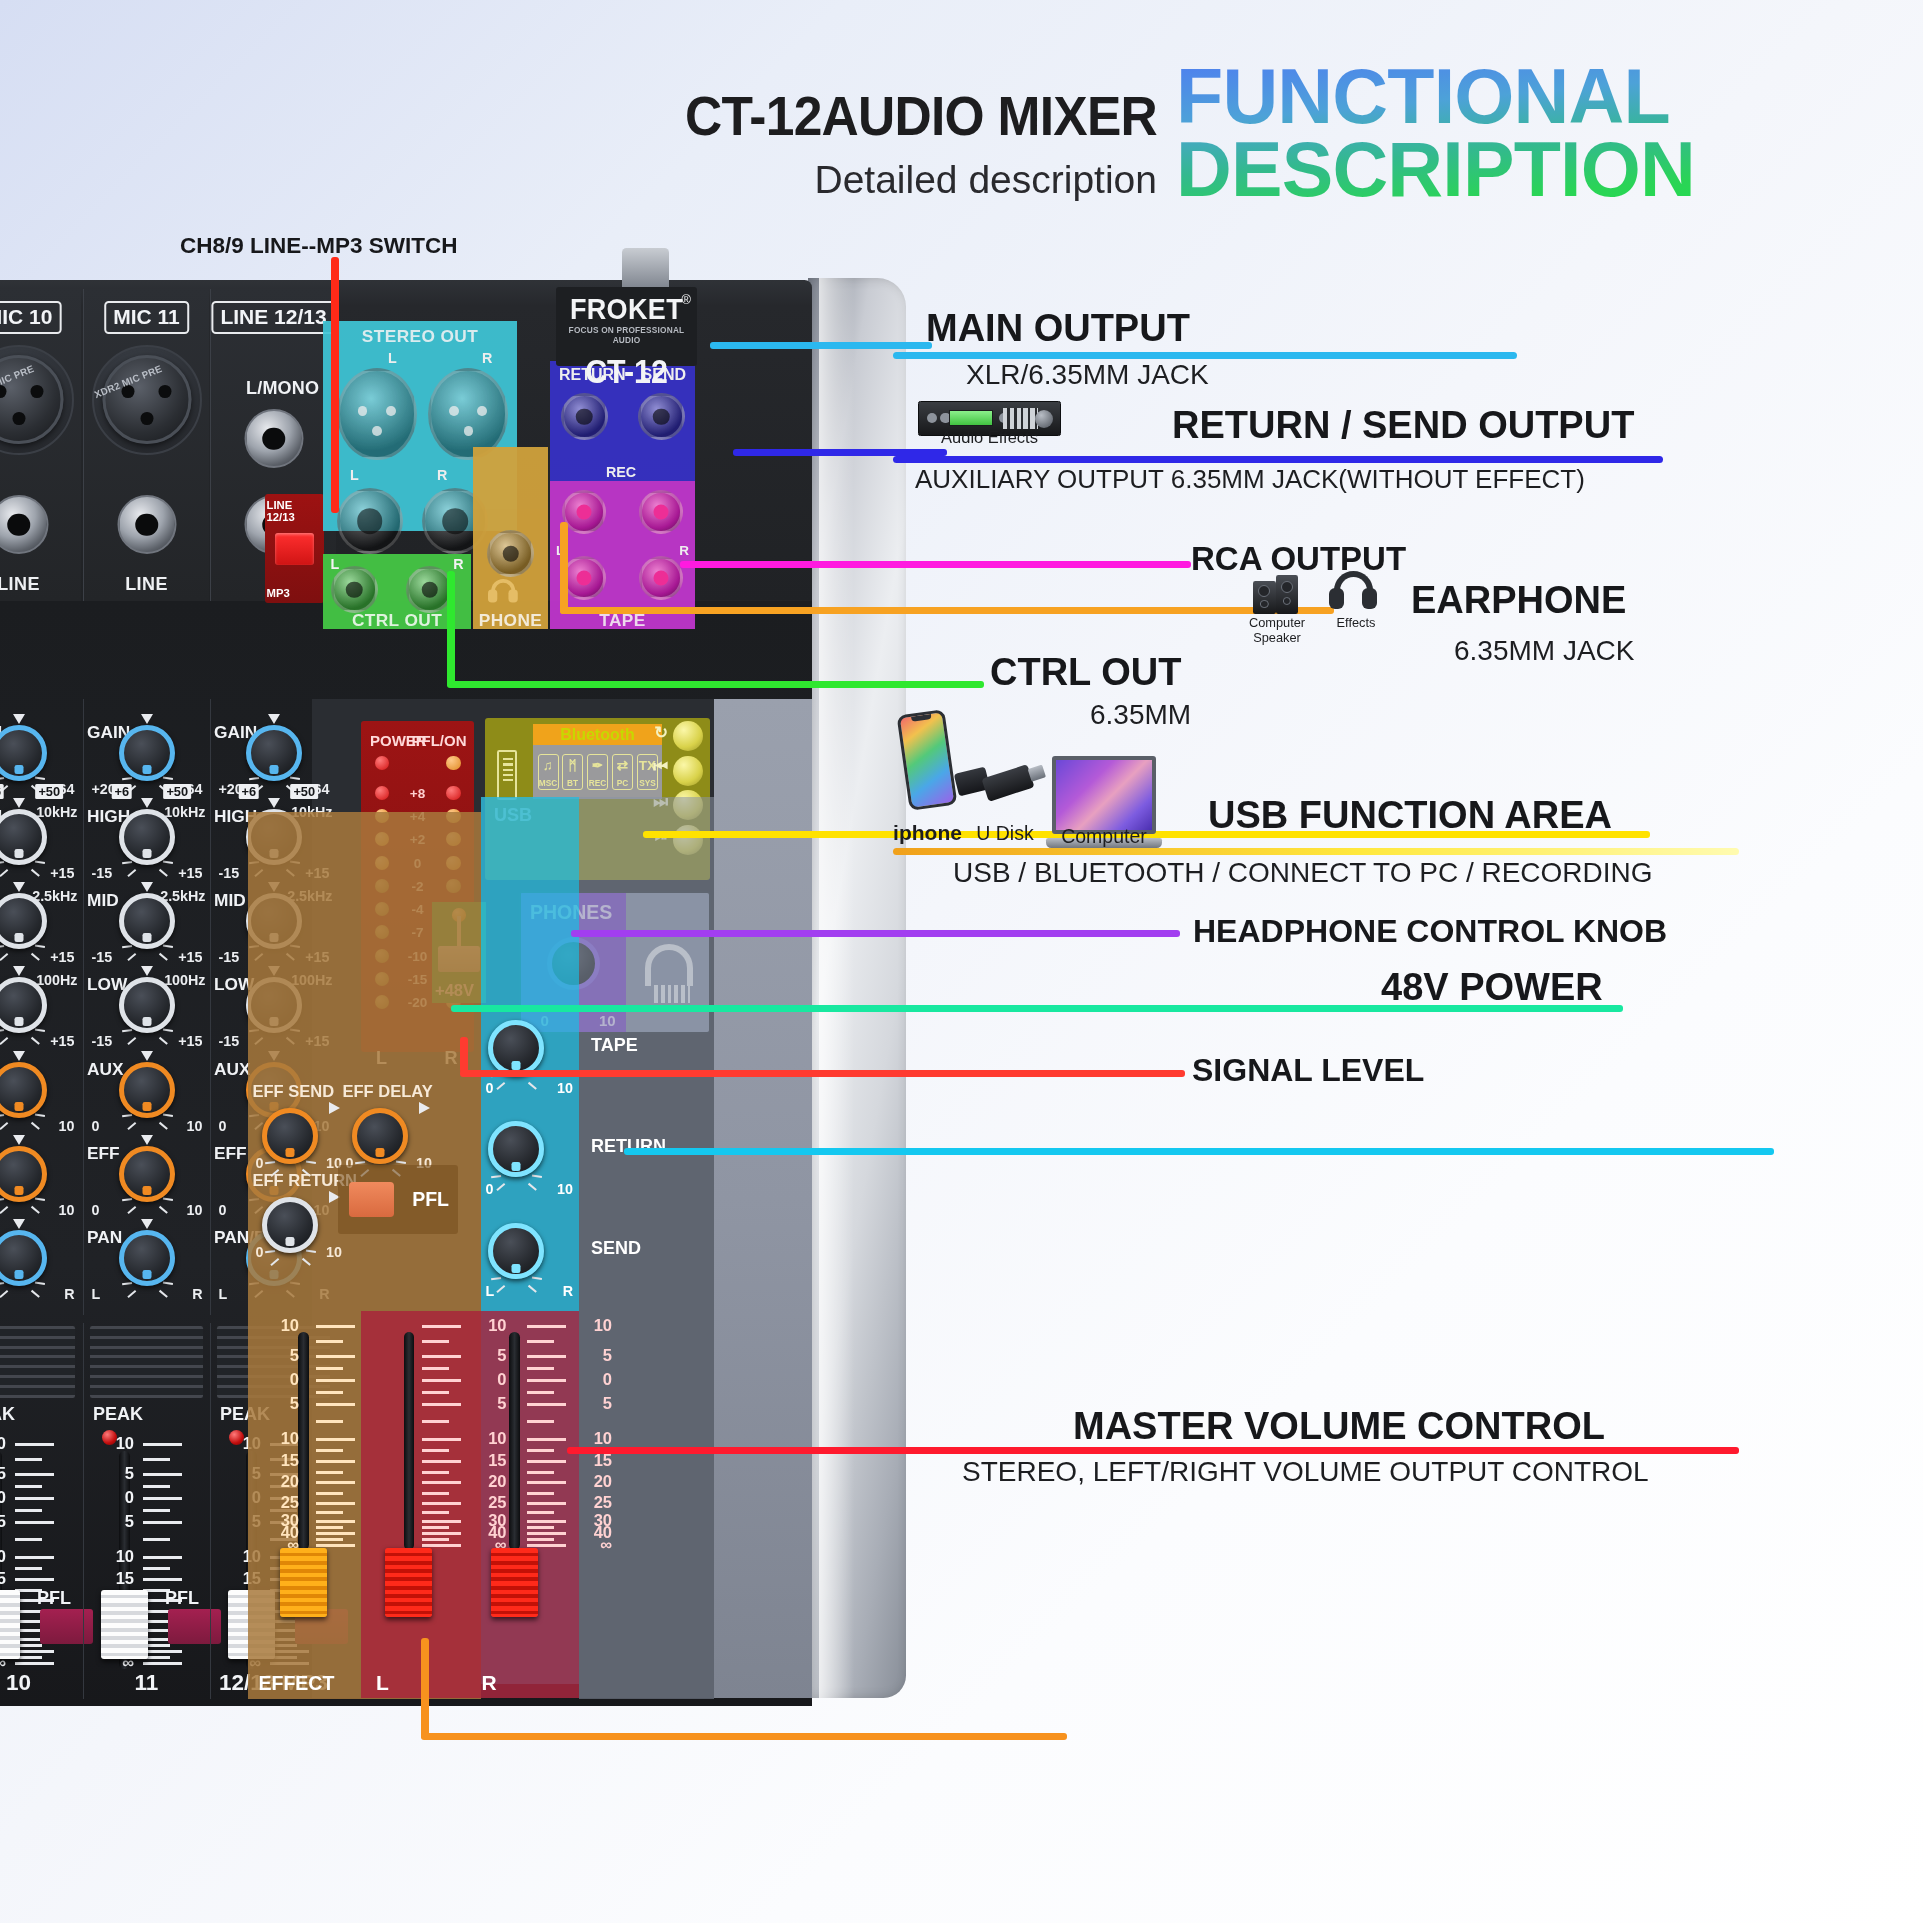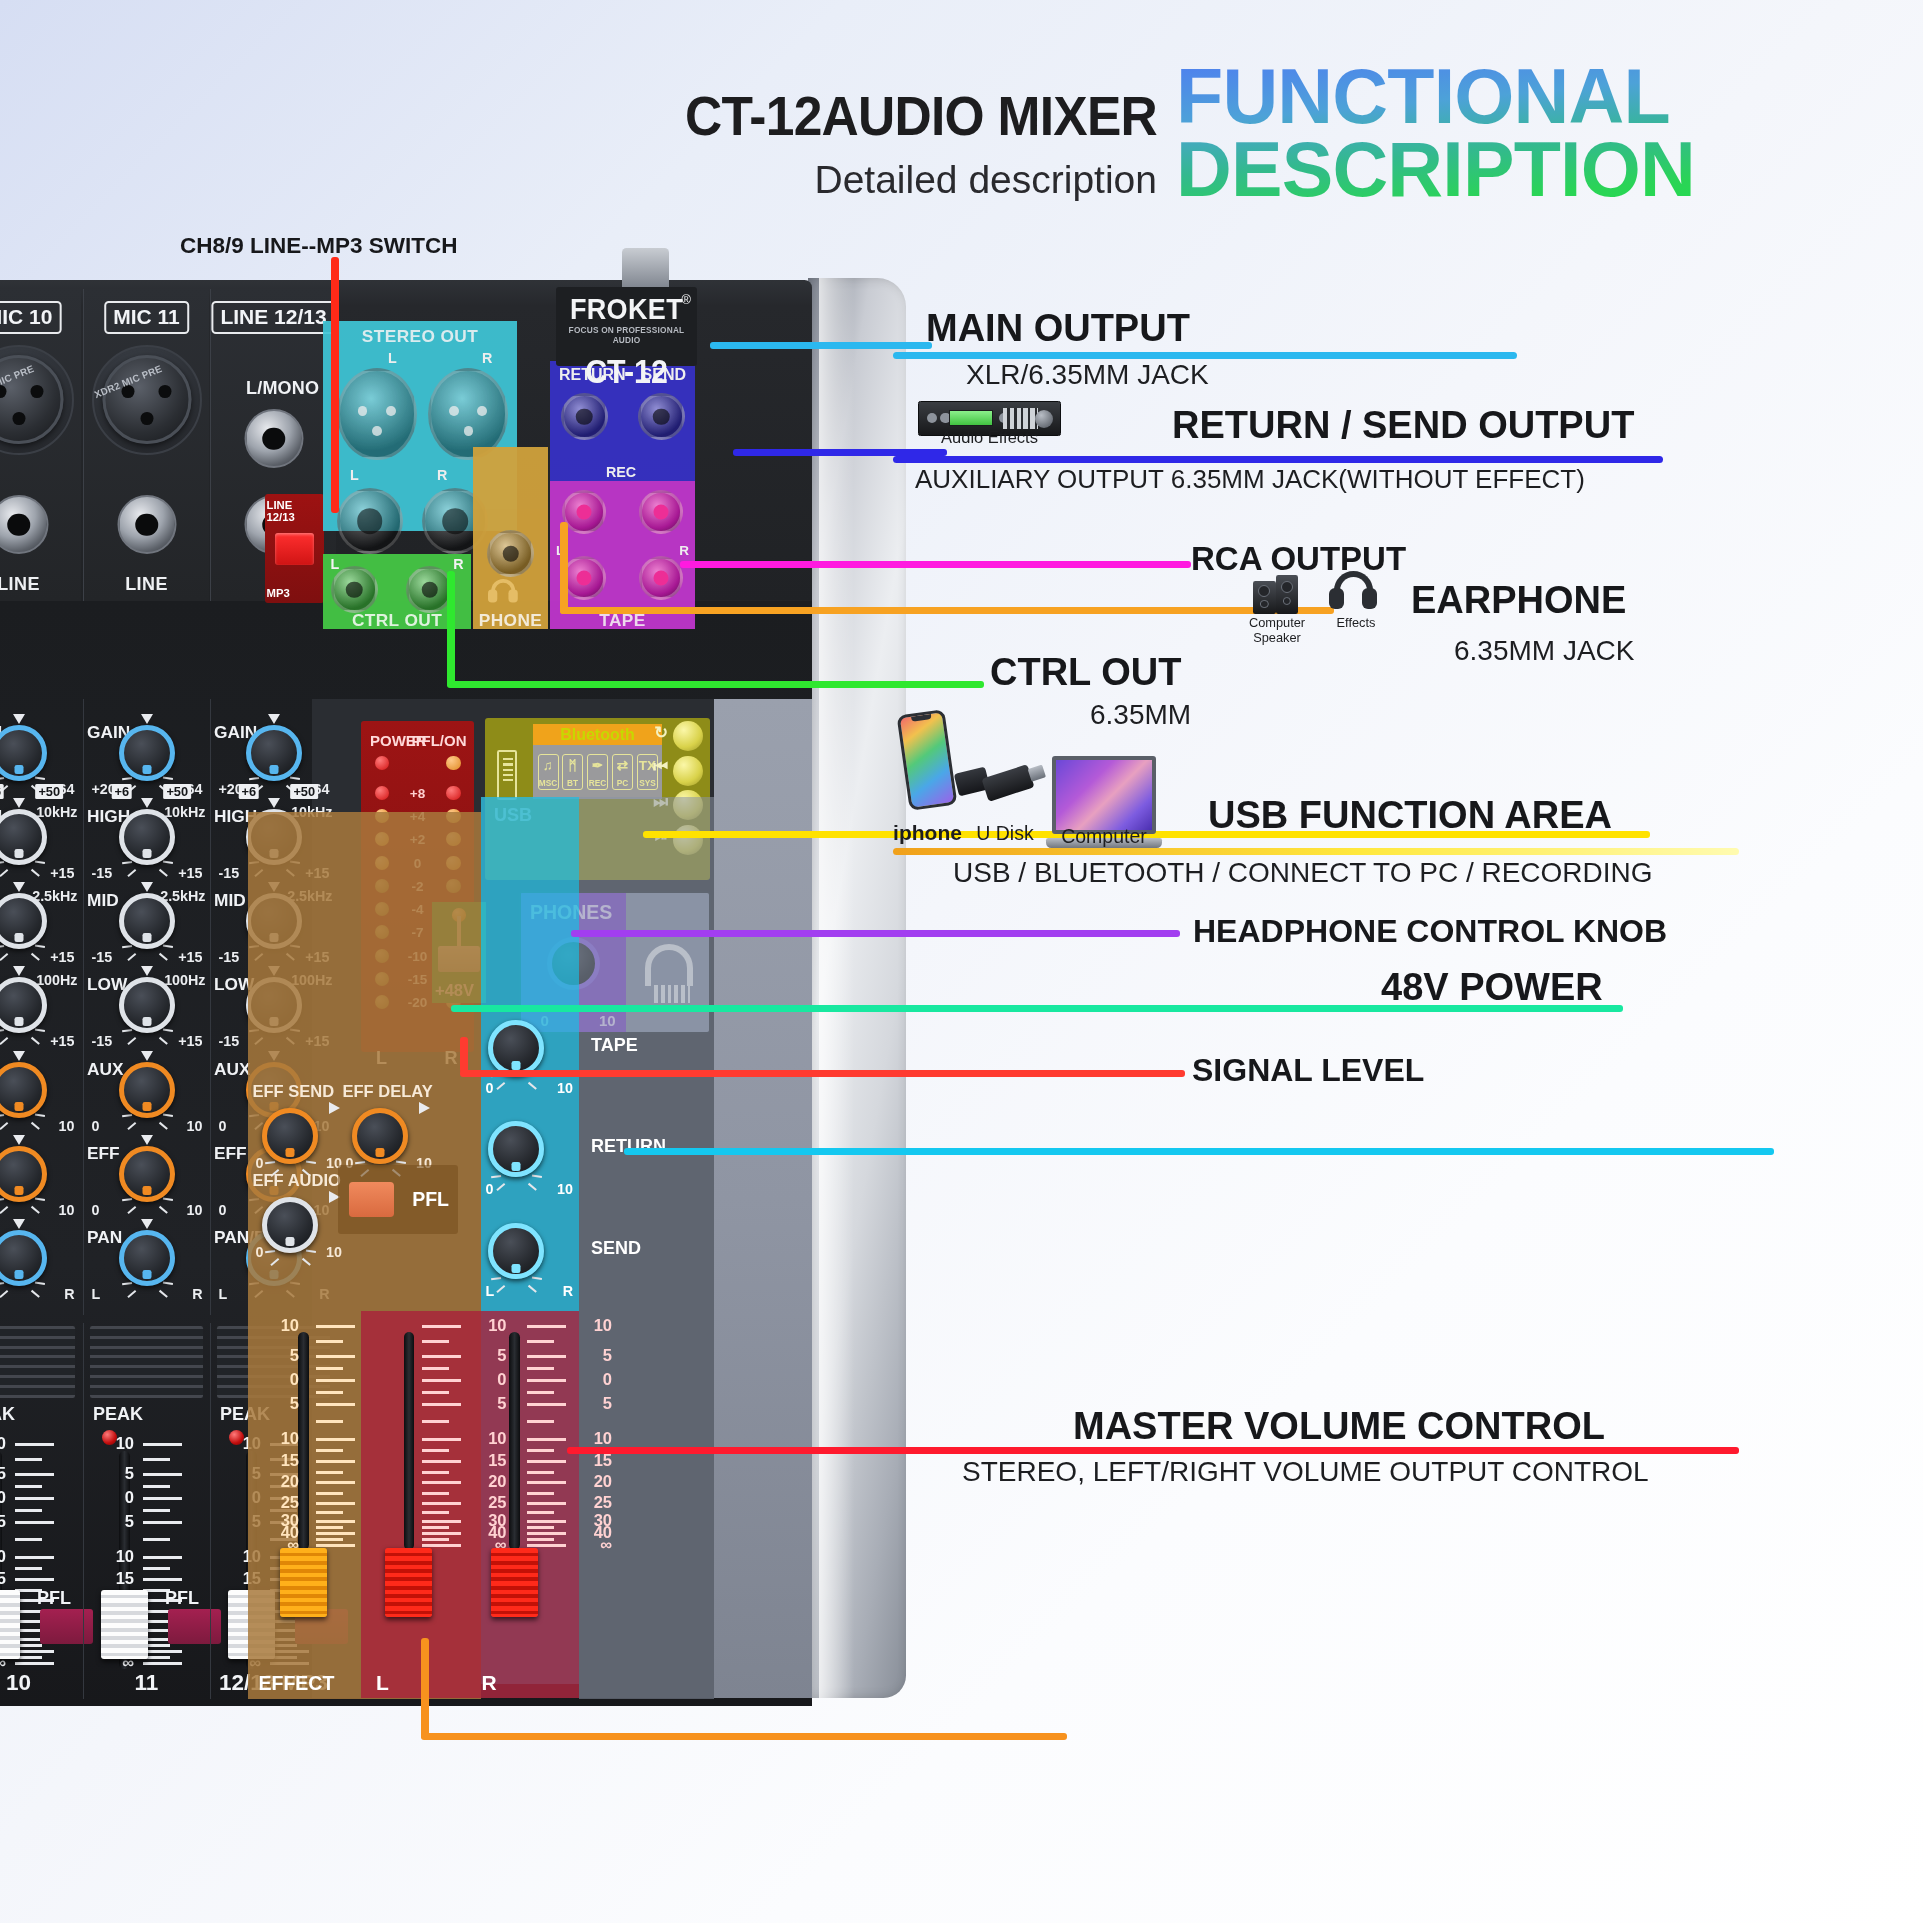--- a/index.html
+++ b/index.html
@@ -1126,21 +1126,21 @@
           <i style="transform:translate(-50%,-50%) rotate(130deg)"></i>
         </div>
         <div class="knob orange" style="left:42px;top:25.6px">
           <div class="ptr"></div>
         </div>
         <div class="ef-lab" style="left:7.5px;bottom:0;font-size:14.3px">0</div>
         <div class="ef-lab" style="left:78px;bottom:0;font-size:14.3px">10</div>
         <div class="ktri" style="right:21px;top:19.5px"></div>
       </div>
       <div class="abs" style="left:0px;top:89px;width:113px;height:89px">
-        <div class="ef-lab" style="left:4.5px;top:0">EFF AUDIO</div>
+        <div class="ef-lab" style="left:4.5px;top:0">EFF RETURN</div>
         <div class="ticks" style="left:42px;top:21px">
           <i style="transform:translate(-50%,-50%) rotate(-130deg)"></i>
           <i style="transform:translate(-50%,-50%) rotate(-97.5deg)"></i>
           <i style="transform:translate(-50%,-50%) rotate(-65deg)"></i>
           <i style="transform:translate(-50%,-50%) rotate(-32.5deg)"></i>
           <i style="transform:translate(-50%,-50%) rotate(0deg)"></i>
           <i style="transform:translate(-50%,-50%) rotate(32.5deg)"></i>
           <i style="transform:translate(-50%,-50%) rotate(65deg)"></i>
           <i style="transform:translate(-50%,-50%) rotate(97.5deg)"></i>
           <i style="transform:translate(-50%,-50%) rotate(130deg)"></i>

